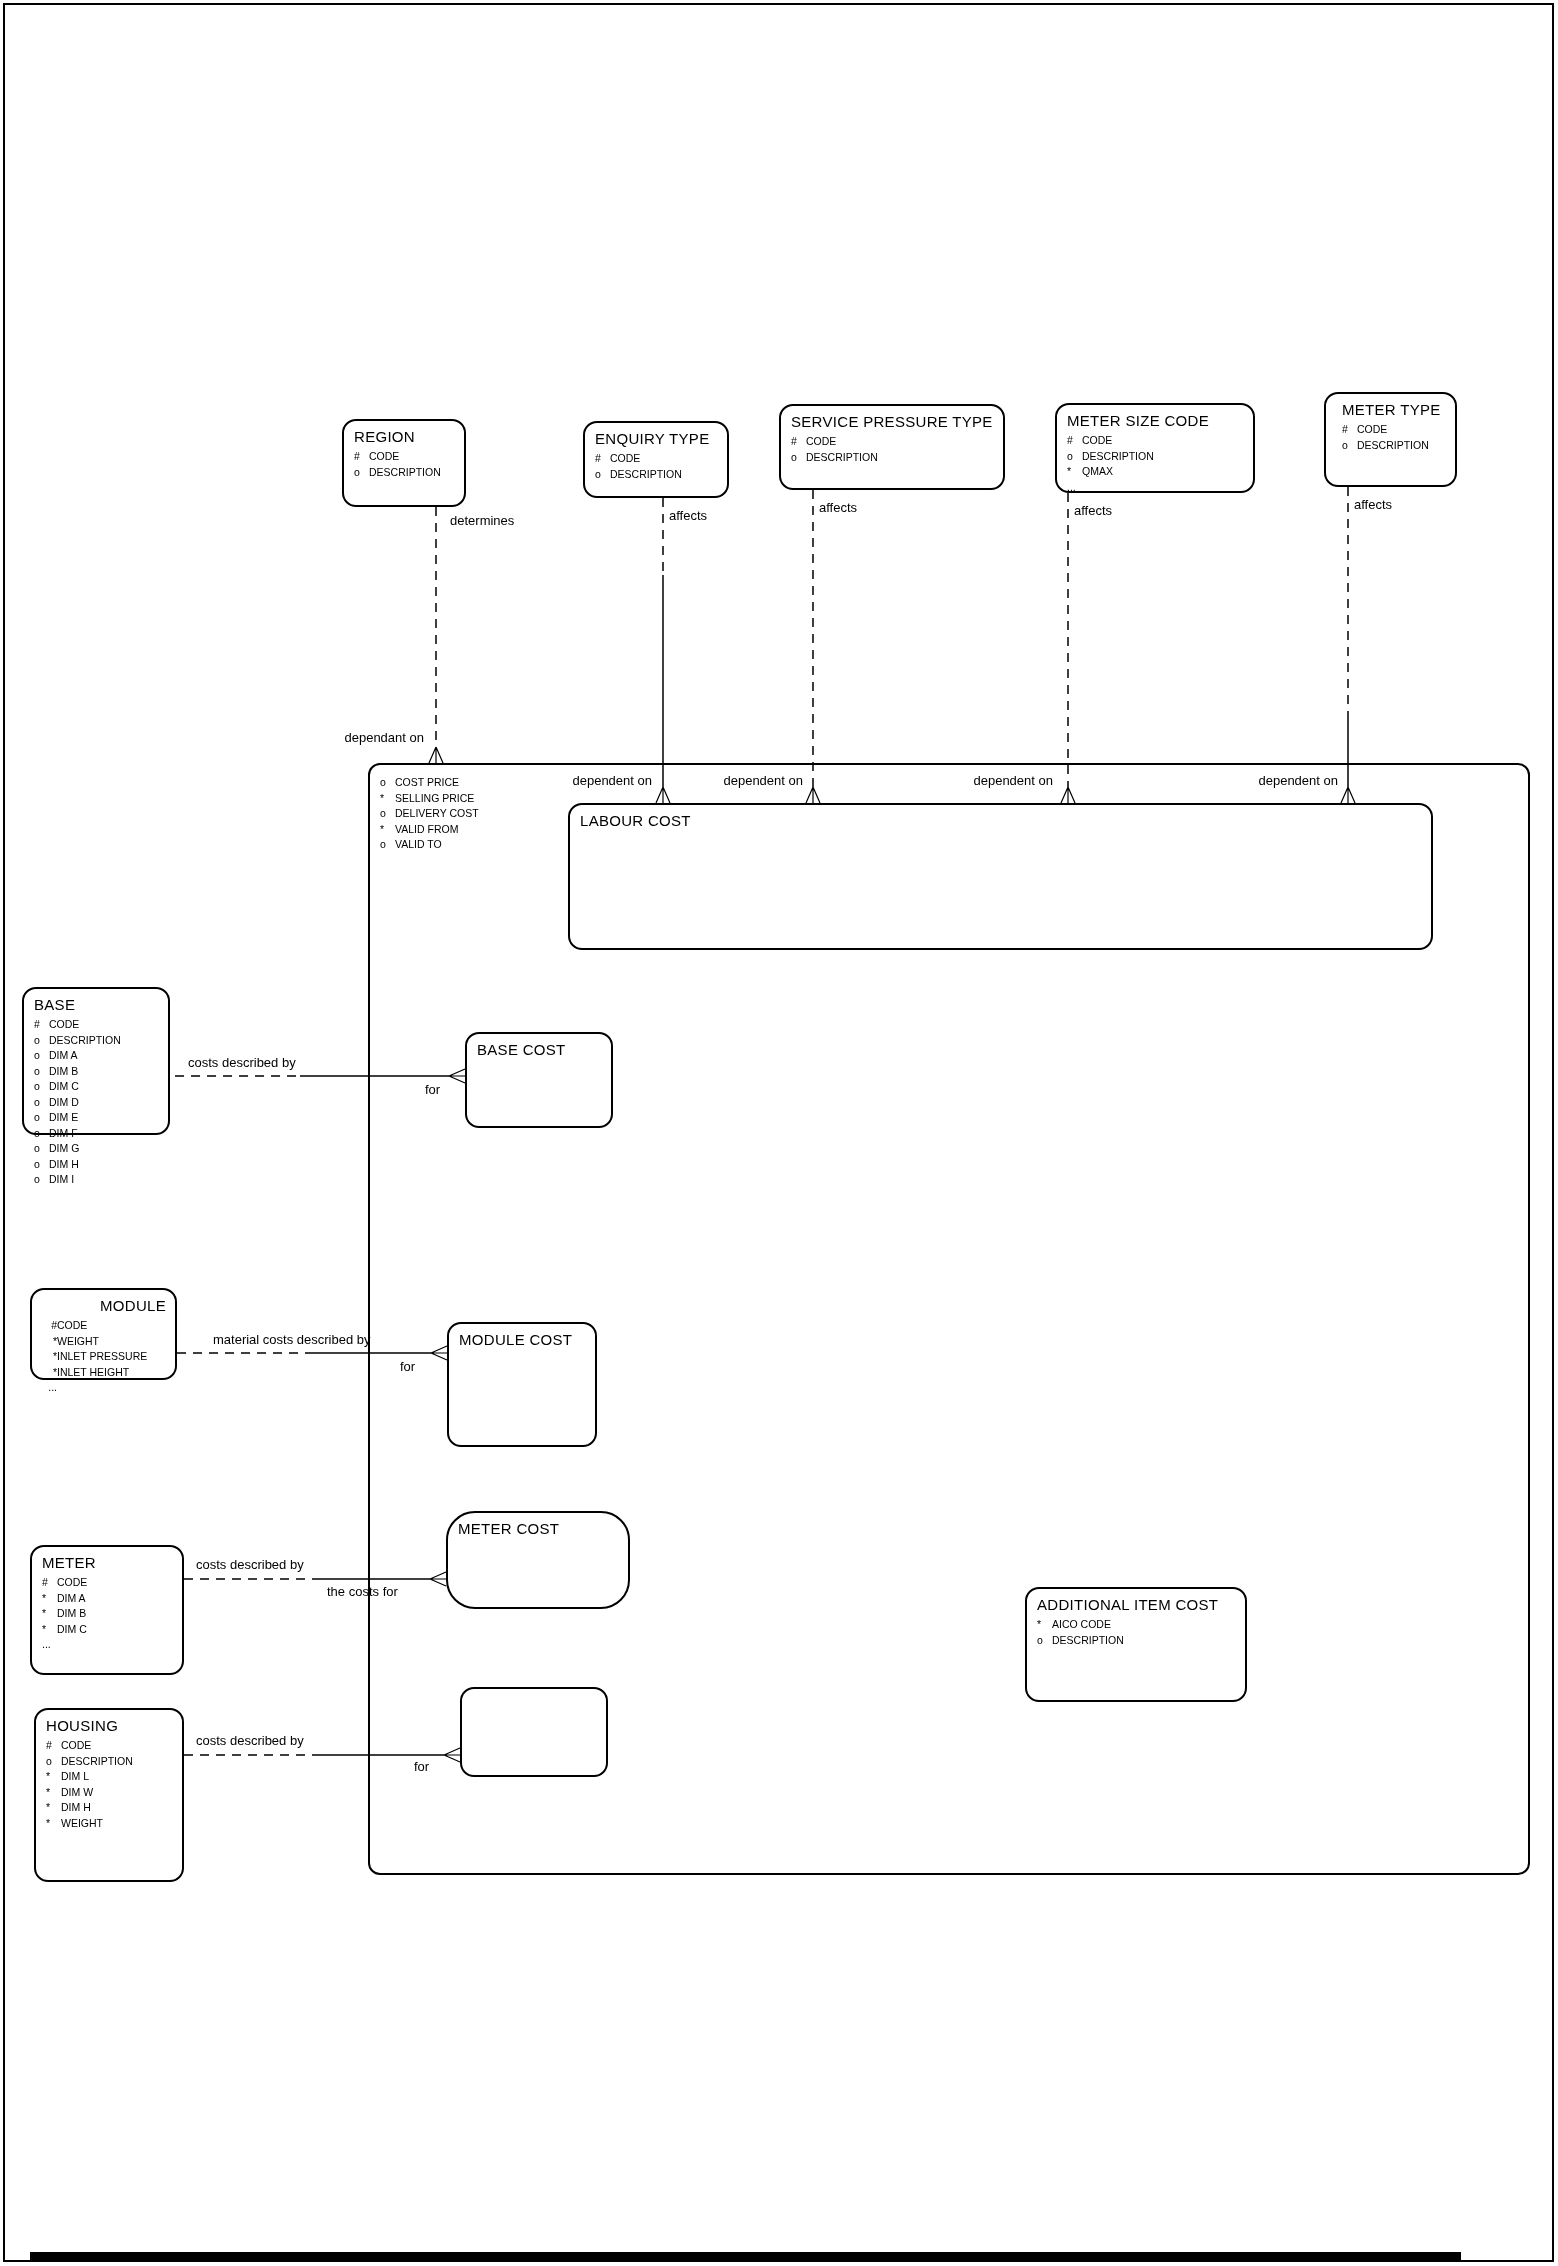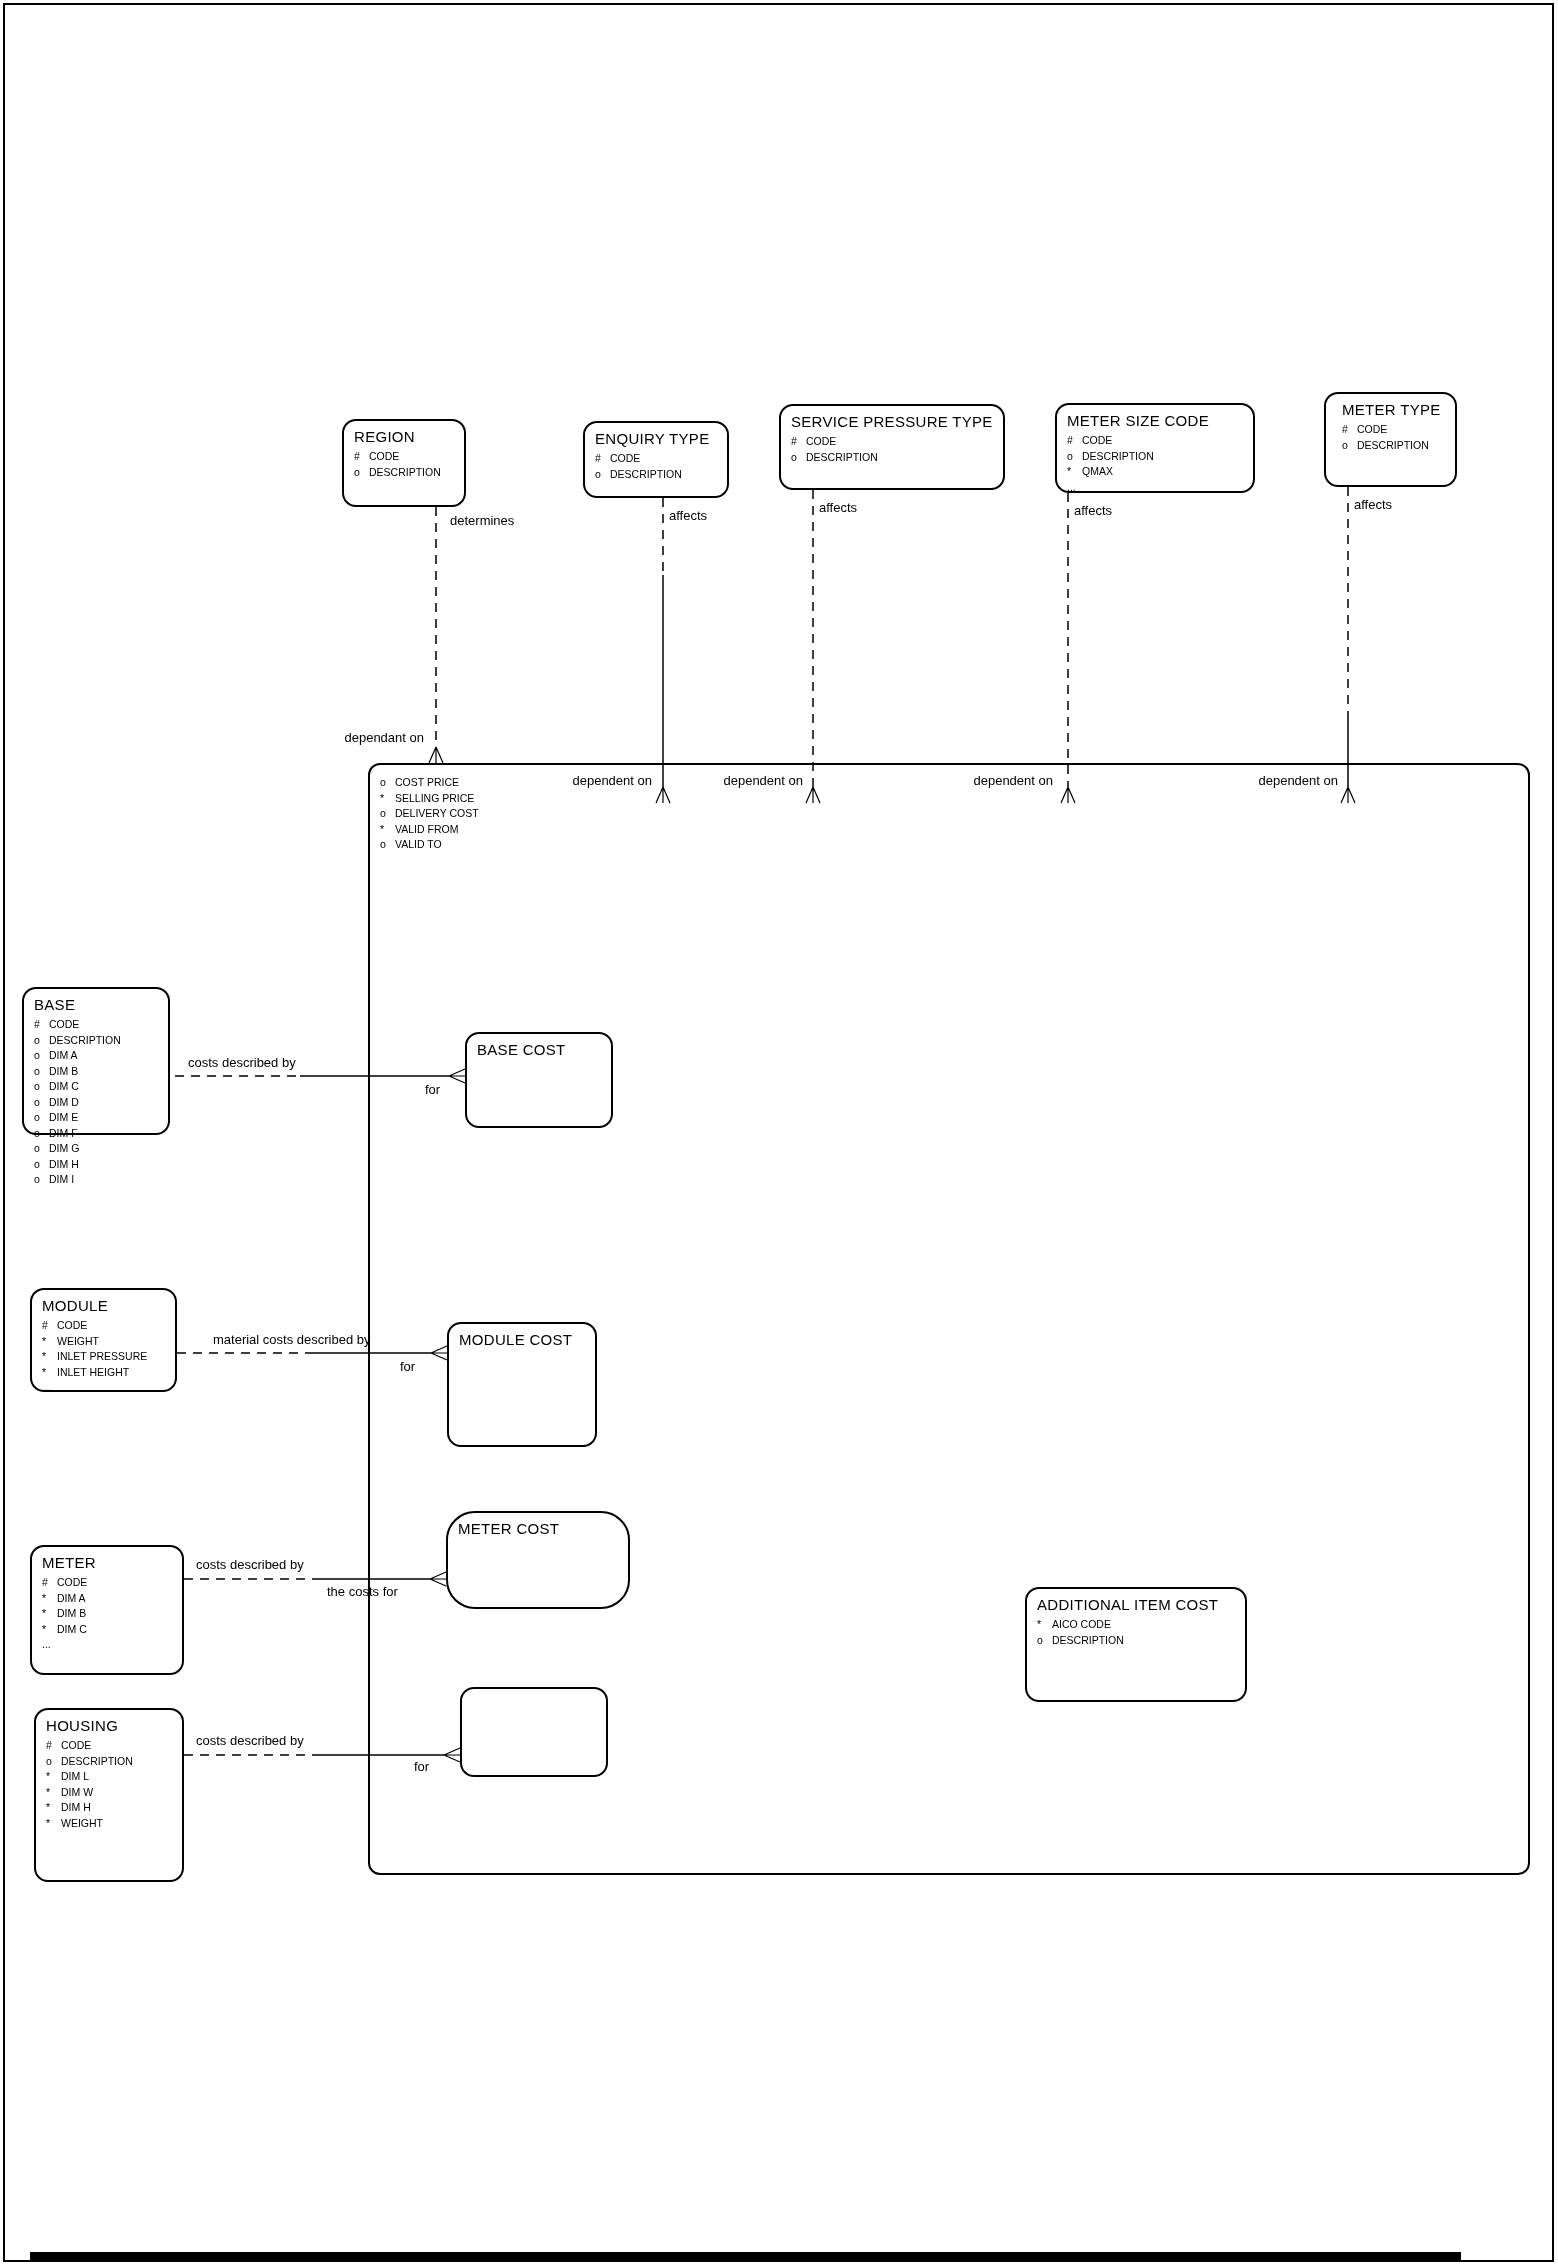--- a/index.html
+++ b/index.html
@@ -132,20 +132,23 @@
           <span class="p">#</span>
           <span class="n">CODE</span>
         </div>
         <div class="attr">
           <span class="p">o</span>
           <span class="n">DESCRIPTION</span>
         </div>
       </div>
   </div>
 
+  <div class="entity" style="left:568px;top:803px;width:865px;height:147px;">
+    <div class="etitle">LABOUR COST</div>
+  </div>
 
   <div class="entity" style="left:465px;top:1032px;width:148px;height:96px;">
     <div class="etitle">BASE COST</div>
   </div>
 
   <div class="entity" style="left:447px;top:1322px;width:150px;height:125px;">
     <div class="etitle">MODULE COST</div>
   </div>
 
   <div class="entity" style="left:446px;top:1511px;width:184px;height:98px;border-radius:29px;">
@@ -215,21 +218,21 @@
           <span class="p">o</span>
           <span class="n">DIM H</span>
         </div>
         <div class="attr">
           <span class="p">o</span>
           <span class="n">DIM I</span>
         </div>
       </div>
   </div>
 
-  <div class="entity" style="left:30px;top:1288px;width:147px;height:104px;">
+  <div class="entity" style="left:30px;top:1288px;width:147px;height:92px;text-align:right;">
     <div class="etitle">MODULE</div>
     <div class="attrs">
 
     <div class="attr">
           <span class="p">#</span>
           <span class="n">CODE</span>
         </div>
         <div class="attr">
           <span class="p">*</span>
           <span class="n">WEIGHT</span>

